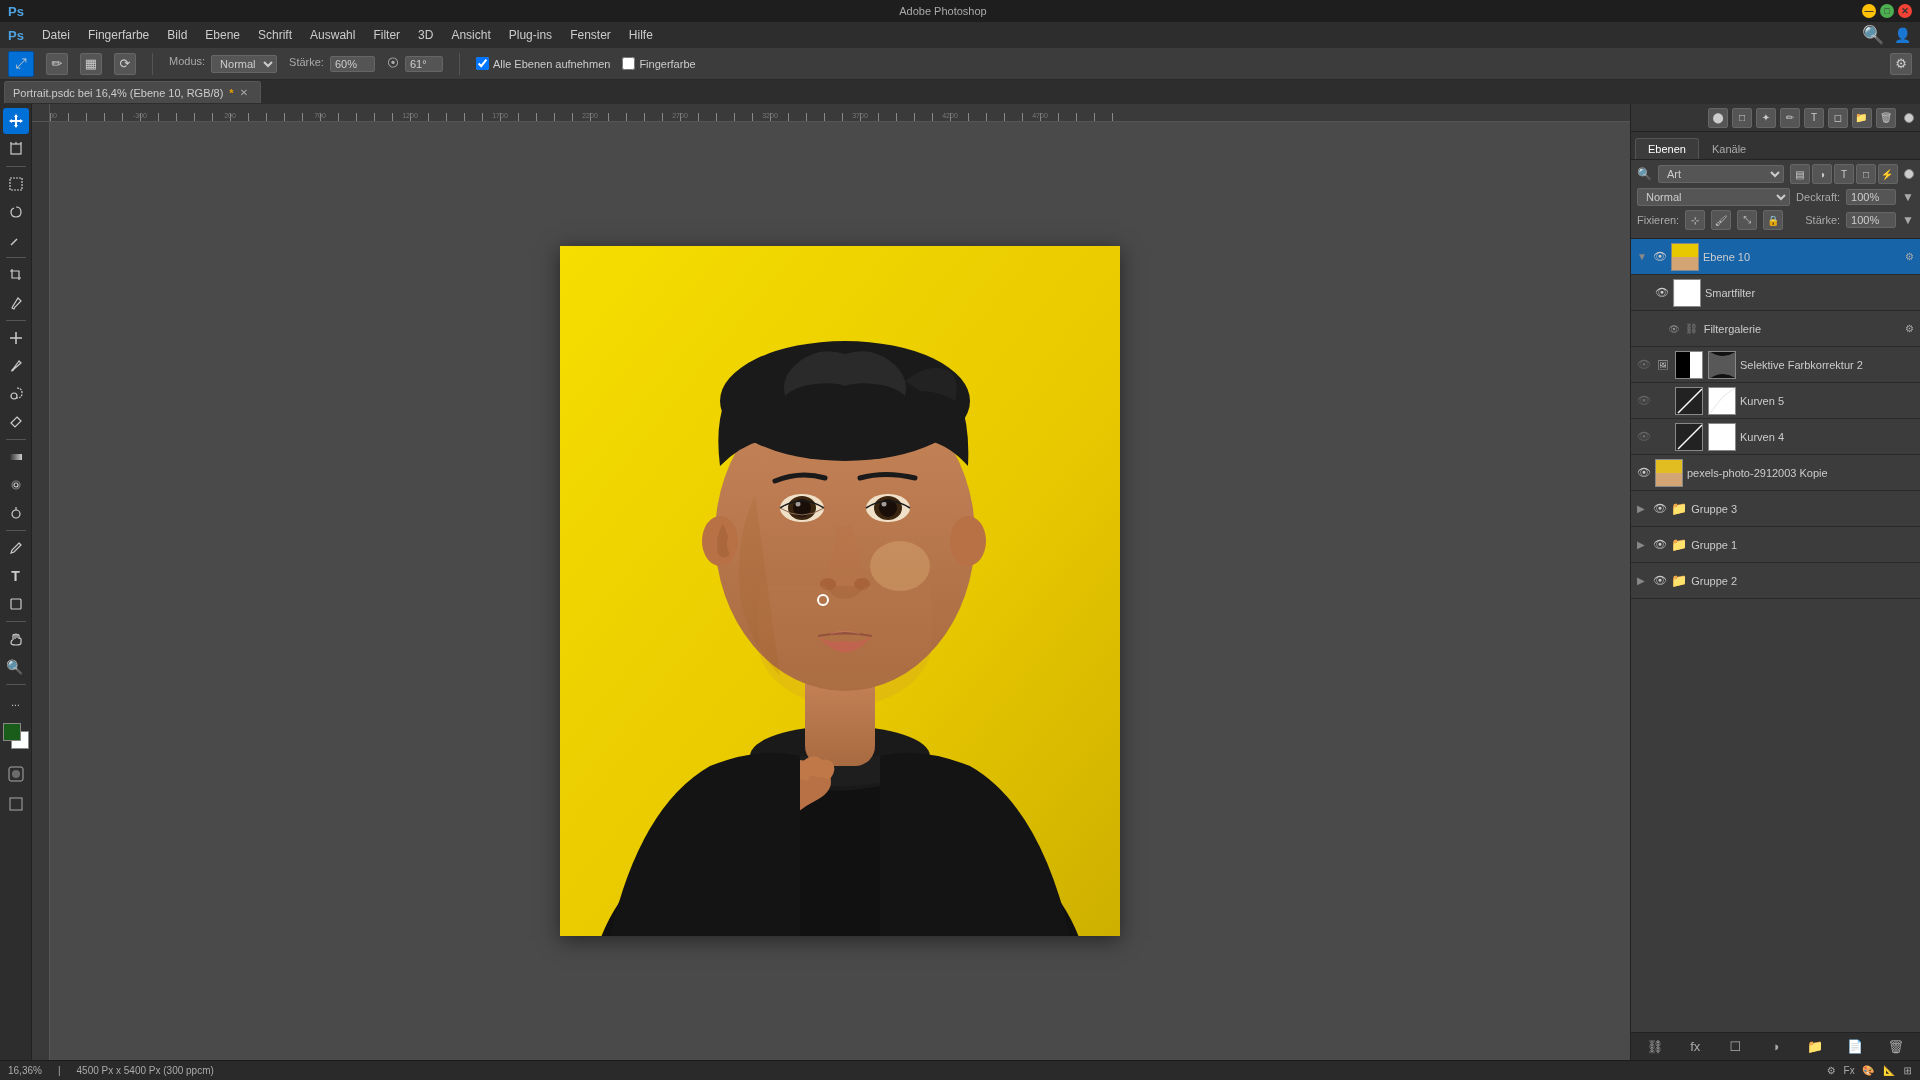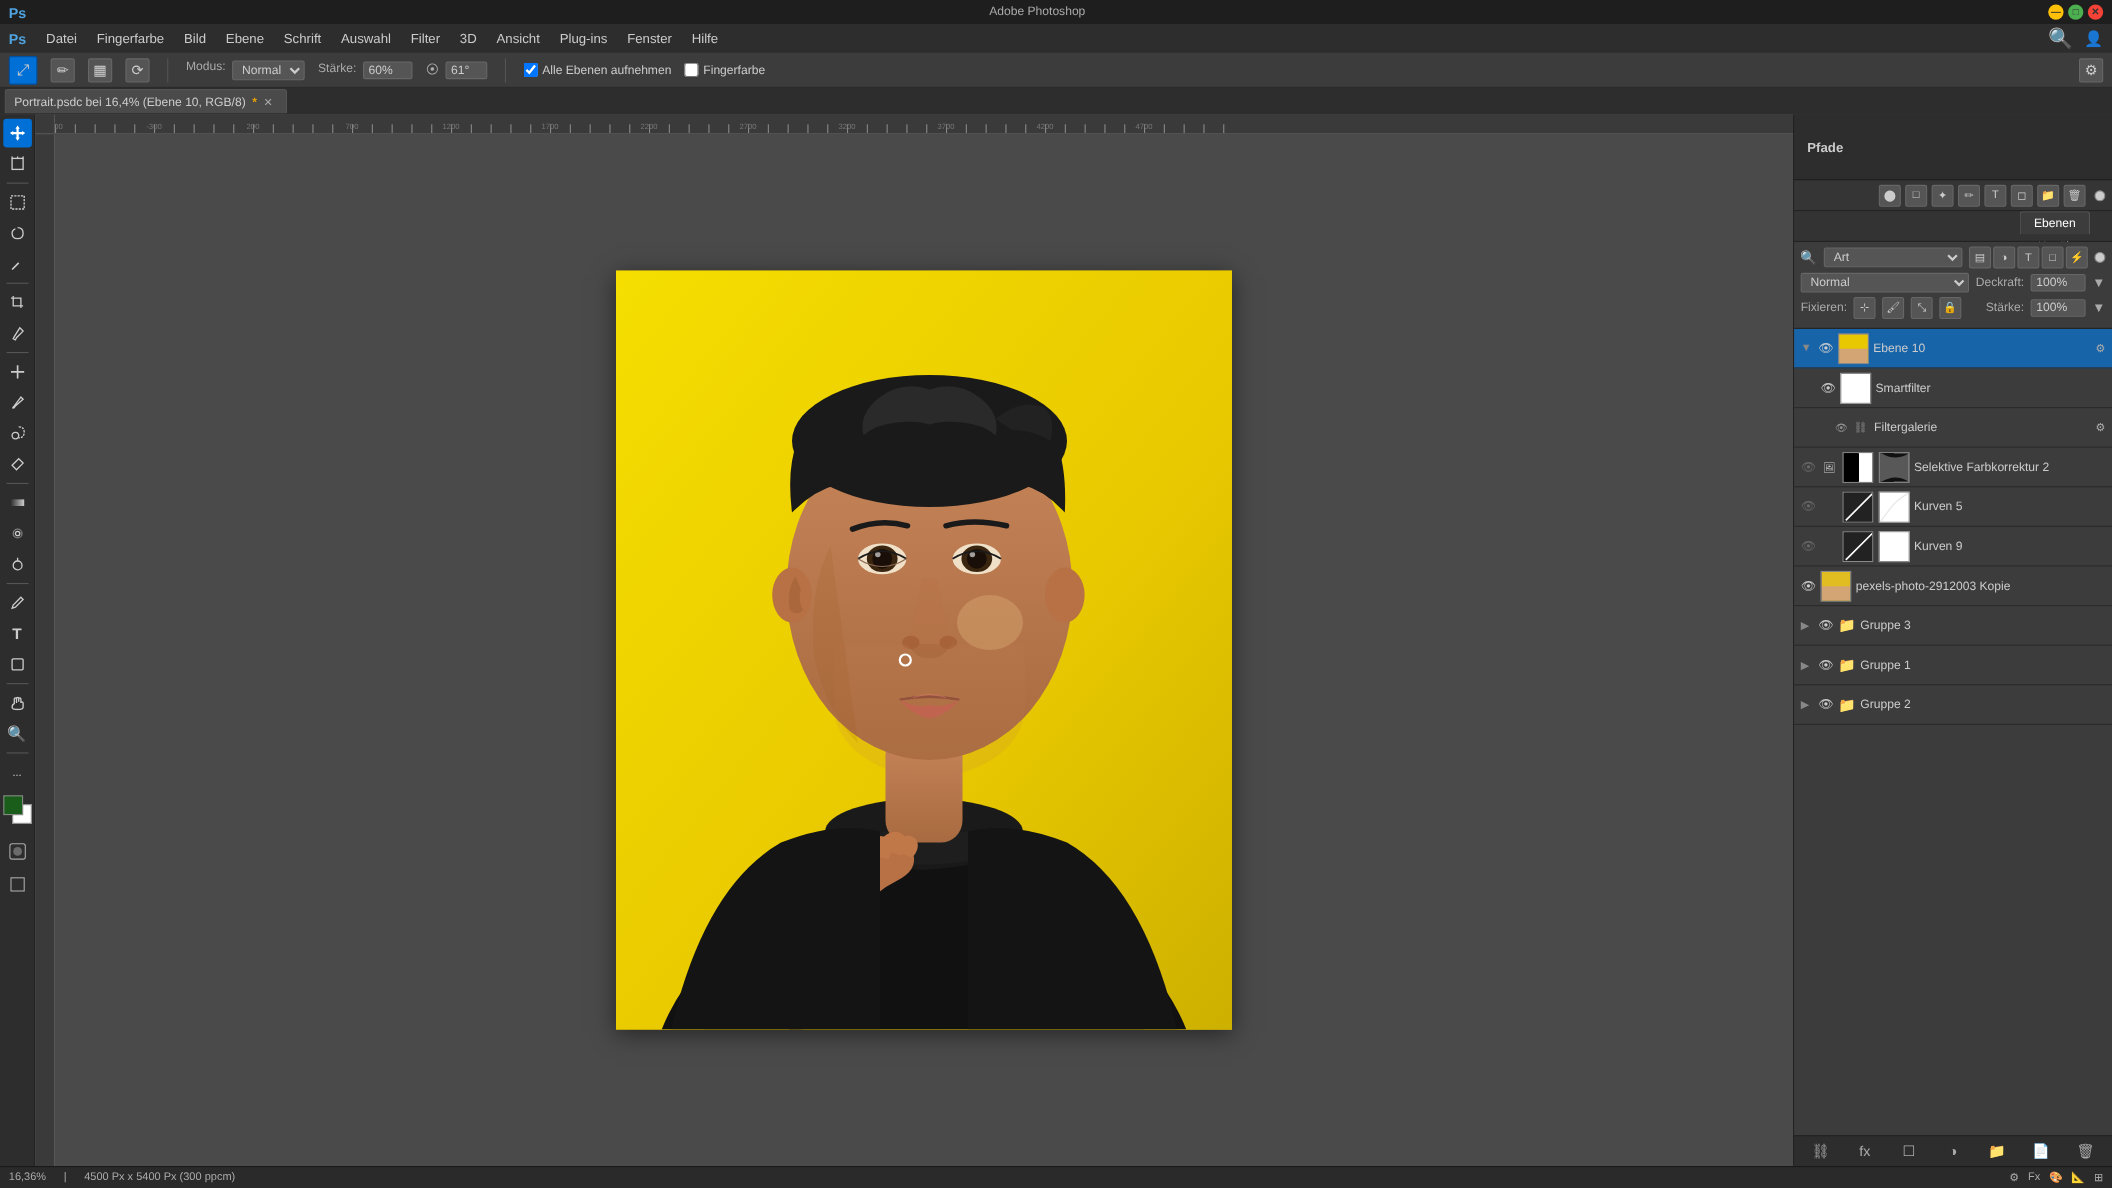--- a/index.html
+++ b/index.html
@@ -331,23 +331,22 @@
       cursor: pointer;
       color: #ccc;
       font-size: 10px;
     }
     
     #layer-tabs {
       height: 28px;
       background: #333;
       display: flex;
       align-items: flex-end;
-      padding: 0 20px;
+      padding: 0 4px;
       border-bottom: 1px solid #222;
-      flex-direction: column;
     }
     .layer-tab {
       padding: 4px 12px;
       font-size: 11px;
       cursor: pointer;
       color: #aaa;
       border-radius: 3px 3px 0 0;
       border: 1px solid transparent;
       border-bottom: none;
     }
@@ -943,23 +942,20 @@
           </svg>
         </div>
       </div>
     </div>
 
     <div style="position:absolute;top:490px;left:785px;width:12px;height:12px;border-radius:50%;border:2px solid #fff;pointer-events:none;z-index:10;"></div>
   </div>
 
   <div id="right-panel">
 
-    <div id="paths-panel">
-      <span class="panel-title">Pfade</span>
-    </div>
 
     <div id="panel-icons-top">
       <div class="pi-btn">⬤</div>
       <div class="pi-btn">□</div>
       <div class="pi-btn">✦</div>
       <div class="pi-btn">✏</div>
       <div class="pi-btn">T</div>
       <div class="pi-btn">◻</div>
       <div class="pi-btn">📁</div>
       <div class="pi-btn">🗑</div>
@@ -1085,21 +1081,21 @@
           <svg width="28" height="28">
               <rect width="28" height="28" fill="#222"></rect>
               <path d="M2 26 Q14 14 26 2" stroke="#fff" stroke-width="1.5" fill="none"></path>
             </svg>
         </div>
         <div class="layer-thumb" style="margin-left:1px;background:#fff;">
           <svg width="28" height="28">
               <rect width="28" height="28" fill="#fff"></rect>
             </svg>
         </div>
-        <span class="layer-name">Kurven 9</span>
+        <span class="layer-name">Kurven 4</span>
       </div>
 
       <div class="layer-item">
         <span class="layer-eye">👁</span>
         <div class="layer-thumb layer-thumb-photo">
           <svg width="28" height="28">
               <rect width="28" height="28" fill="#d4a574"></rect>
               <rect width="28" height="14" fill="#e8c800" opacity="0.7"></rect>
             </svg>
         </div>

